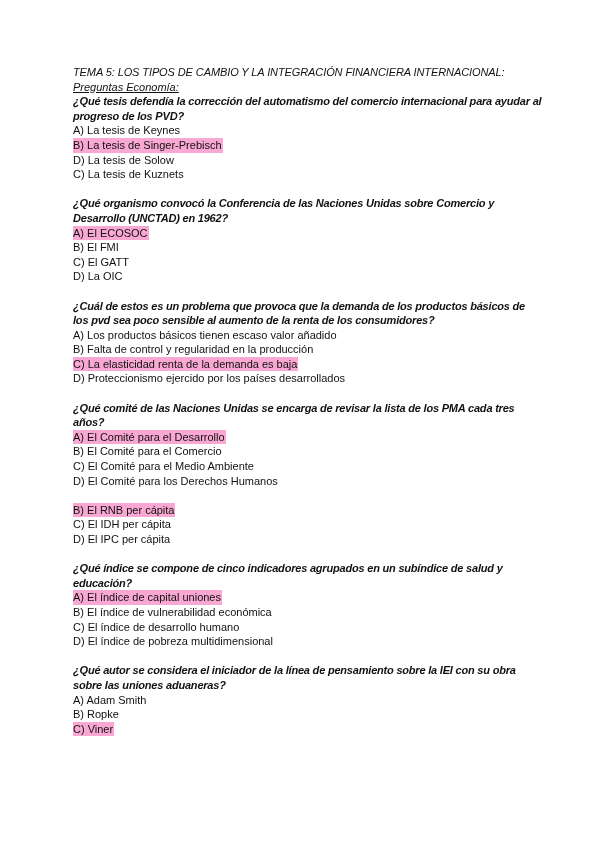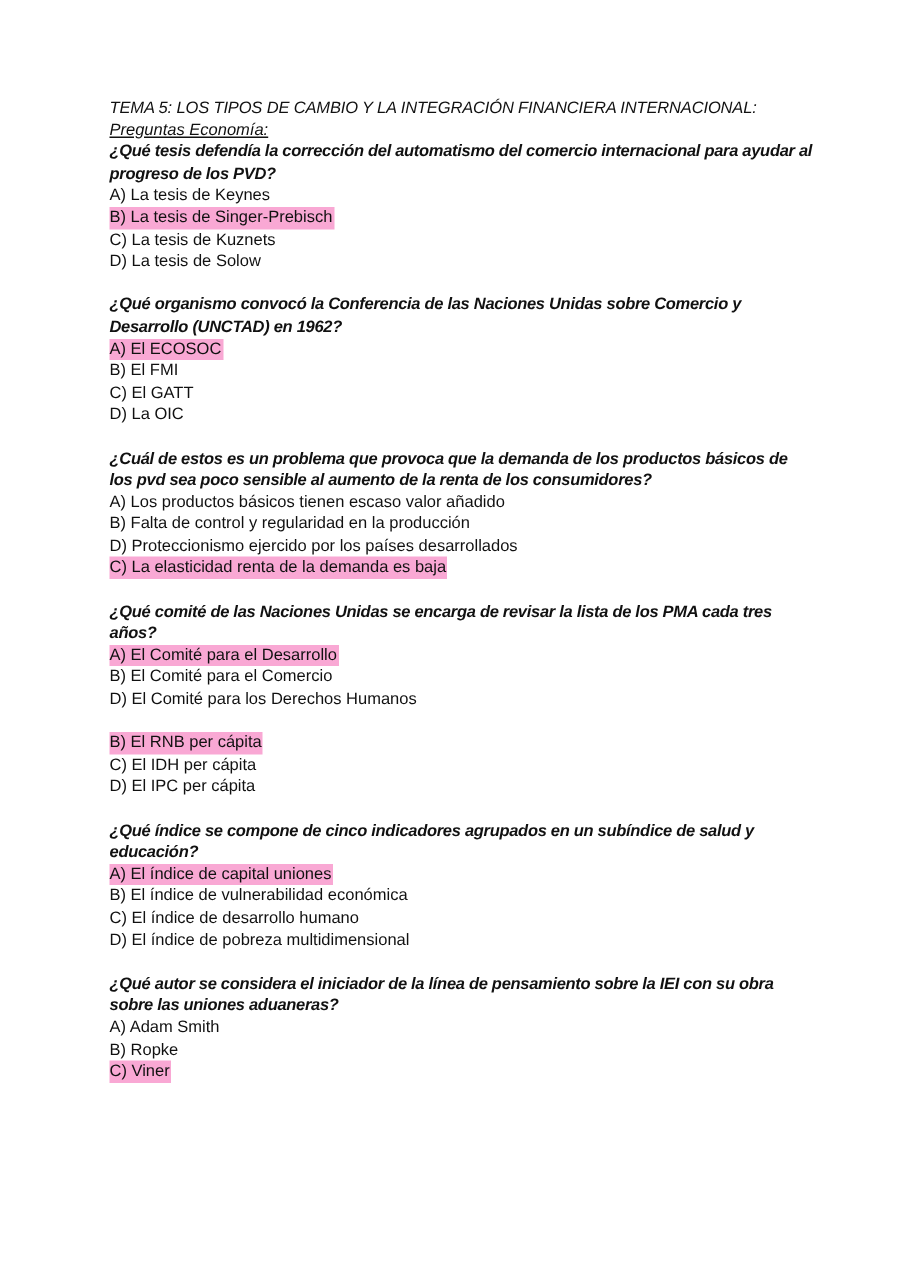--- a/index.html
+++ b/index.html
@@ -18,44 +18,45 @@
 <body>
 
 <div class="page">
   <div class="title">TEMA 5: LOS TIPOS DE CAMBIO Y LA INTEGRACIÓN FINANCIERA INTERNACIONAL:</div>
   <div class="subtitle">Preguntas Economía:</div>
 
   <div class="block">
     <p class="q">¿Qué tesis defendía la corrección del automatismo del comercio internacional para ayudar al progreso de los PVD?</p>
     <div class="opt"><span>A) La tesis de Keynes</span></div>
     <div class="opt correct"><span>B) La tesis de Singer-Prebisch</span></div>
+    <div class="opt"><span>D) La tesis de Solow</span></div>
     <div class="opt"><span>C) La tesis de Kuznets</span></div>
-    <div class="opt"><span>D) La tesis de Solow</span></div>
   </div>
 
   <div class="block">
     <p class="q">¿Qué organismo convocó la Conferencia de las Naciones Unidas sobre Comercio y Desarrollo (UNCTAD) en 1962?</p>
     <div class="opt correct"><span>A) El ECOSOC</span></div>
     <div class="opt"><span>B) El FMI</span></div>
     <div class="opt"><span>C) El GATT</span></div>
     <div class="opt"><span>D) La OIC</span></div>
   </div>
 
   <div class="block">
     <p class="q">¿Cuál de estos es un problema que provoca que la demanda de los productos básicos de los pvd sea poco sensible al aumento de la renta de los consumidores?</p>
     <div class="opt"><span>A) Los productos básicos tienen escaso valor añadido</span></div>
     <div class="opt"><span>B) Falta de control y regularidad en la producción</span></div>
+    <div class="opt correct"><span>C) La elasticidad renta de la demanda es baja</span></div>
     <div class="opt"><span>D) Proteccionismo ejercido por los países desarrollados</span></div>
-    <div class="opt correct"><span>C) La elasticidad renta de la demanda es baja</span></div>
   </div>
 
   <div class="block">
     <p class="q">¿Qué comité de las Naciones Unidas se encarga de revisar la lista de los PMA cada tres años?</p>
     <div class="opt correct"><span>A) El Comité para el Desarrollo</span></div>
     <div class="opt"><span>B) El Comité para el Comercio</span></div>
+    <div class="opt"><span>C) El Comité para el Medio Ambiente</span></div>
     <div class="opt"><span>D) El Comité para los Derechos Humanos</span></div>
   </div>
 
   <div class="block">
     <div class="opt correct"><span>B) El RNB per cápita</span></div>
     <div class="opt"><span>C) El IDH per cápita</span></div>
     <div class="opt"><span>D) El IPC per cápita</span></div>
   </div>
 
   <div class="block">

